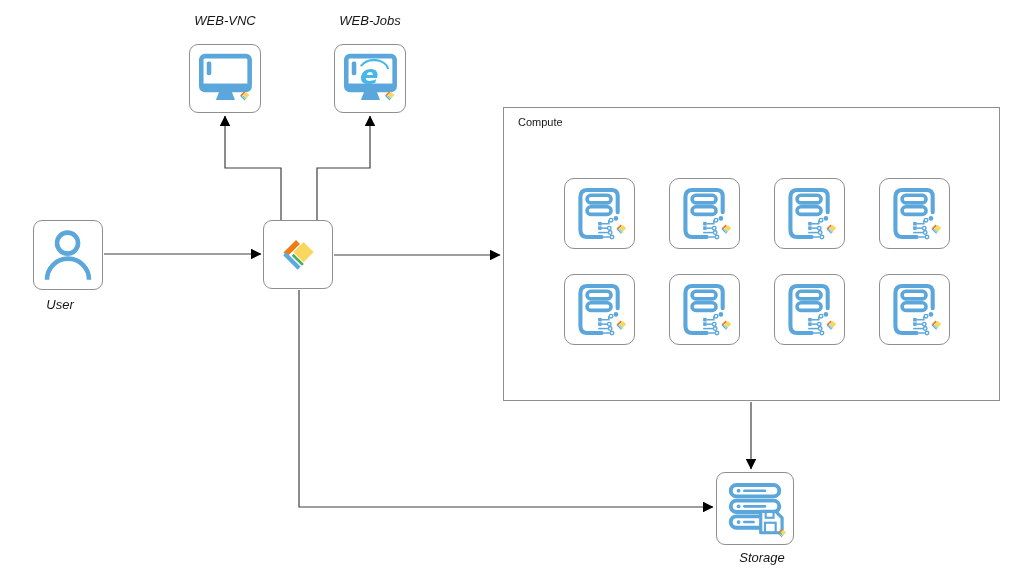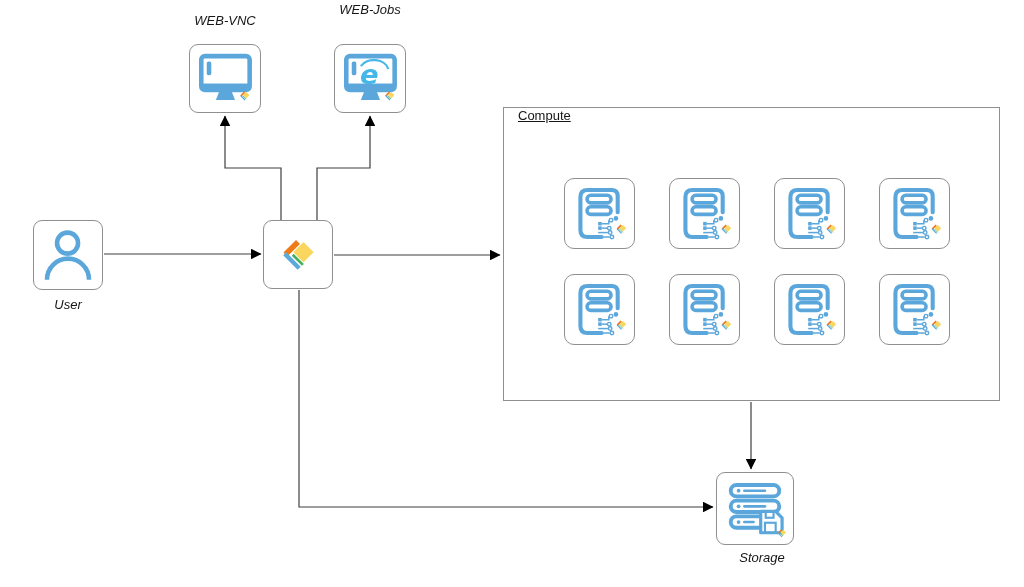--- a/index.html
+++ b/index.html
@@ -18,21 +18,21 @@
     position:relative;width:71px;height:71px;background:#fff;
     border:1.4px solid var(--border-gray);border-radius:10px;
     box-sizing:border-box;padding:3px;
   }
   .vm-node svg{display:block;width:100%;height:100%;}
   .group{
     position:absolute;border:1.2px solid var(--border-gray);
     background:#fff;box-sizing:border-box;
   }
   .group-label{
-    position:absolute;left:14px;top:0;font-size:13px;color:var(--text-color);text-decoration:underline;
+    position:absolute;left:14px;top:8px;font-size:11px;color:var(--text-color);
   }
   .vm-grid{
     position:absolute;left:60px;top:70px;
     display:grid;grid-template-columns:repeat(4,71px);grid-auto-rows:71px;
     column-gap:34px;row-gap:25px;
   }
   .lbl{
     position:absolute;transform:translateX(-50%);font-size:13px;
     color:var(--text-color);white-space:nowrap;font-style:italic;
   }
@@ -74,40 +74,40 @@
 <div class="node" style="left:189px;top:44px;width:72px;height:69px">
   <svg viewBox="0 0 72 69">
     <rect class="sb" x="10" y="10" width="53" height="37" rx="4" fill="none" stroke-width="5"></rect>
     <rect class="fb" x="10" y="40" width="53" height="8"></rect>
     <rect class="fb" x="16" y="16" width="5" height="15" rx="2"></rect>
     <path class="fb" d="M30 48 h13 l4 10 h-21 z"></path>
     <use href="#batch-logo" x="51" y="47" width="13" height="13"></use>
   </svg>
 </div>
 
-<div class="lbl" style="left:370px;top:2px">WEB-Jobs</div>
+<div class="lbl" style="left:370px;top:13px">WEB-Jobs</div>
 <div class="node" style="left:334px;top:44px;width:72px;height:69px">
   <svg viewBox="0 0 72 69">
     <rect class="sb" x="10" y="10" width="53" height="37" rx="4" fill="none" stroke-width="5"></rect>
     <rect class="fb" x="10" y="40" width="53" height="8"></rect>
     <rect class="fb" x="16" y="16" width="5" height="15" rx="2"></rect>
     <text x="25" y="41" font-size="30" font-style="italic" font-weight="bold" style="fill:var(--ie-blue)" font-family="DejaVu Sans, sans-serif">e</text>
     <path d="M26 21 a 16 12 0 0 1 30 3" fill="none" style="stroke:var(--ie-blue)" stroke-width="2.4"></path>
     <path class="fb" d="M30 48 h13 l4 10 h-21 z"></path>
     <use href="#batch-logo" x="51" y="47" width="13" height="13"></use>
   </svg>
 </div>
 
 <div class="node" style="left:33px;top:220px;width:70px;height:70px">
   <svg viewBox="0 0 70 70">
     <circle class="sb" cx="34.5" cy="22" r="11.5" fill="none" stroke-width="5"></circle>
     <path class="sb" d="M12 62 A 23 23 0 0 1 58 62" fill="none" stroke-width="5"></path>
   </svg>
 </div>
-<div class="lbl" style="left:68px;top:297px">User</div>
+<div class="lbl" style="left:60px;top:297px">User</div>
 
 <div class="node" style="left:263px;top:220px;width:70px;height:69px">
   <svg viewBox="0 0 70 69">
     <use href="#batch-logo" x="13" y="13" width="44" height="43"></use>
   </svg>
 </div>
 
 <div class="group" style="left:503px;top:107px;width:497px;height:294px">
   <div class="group-label">Compute</div>
   <div class="vm-grid">

